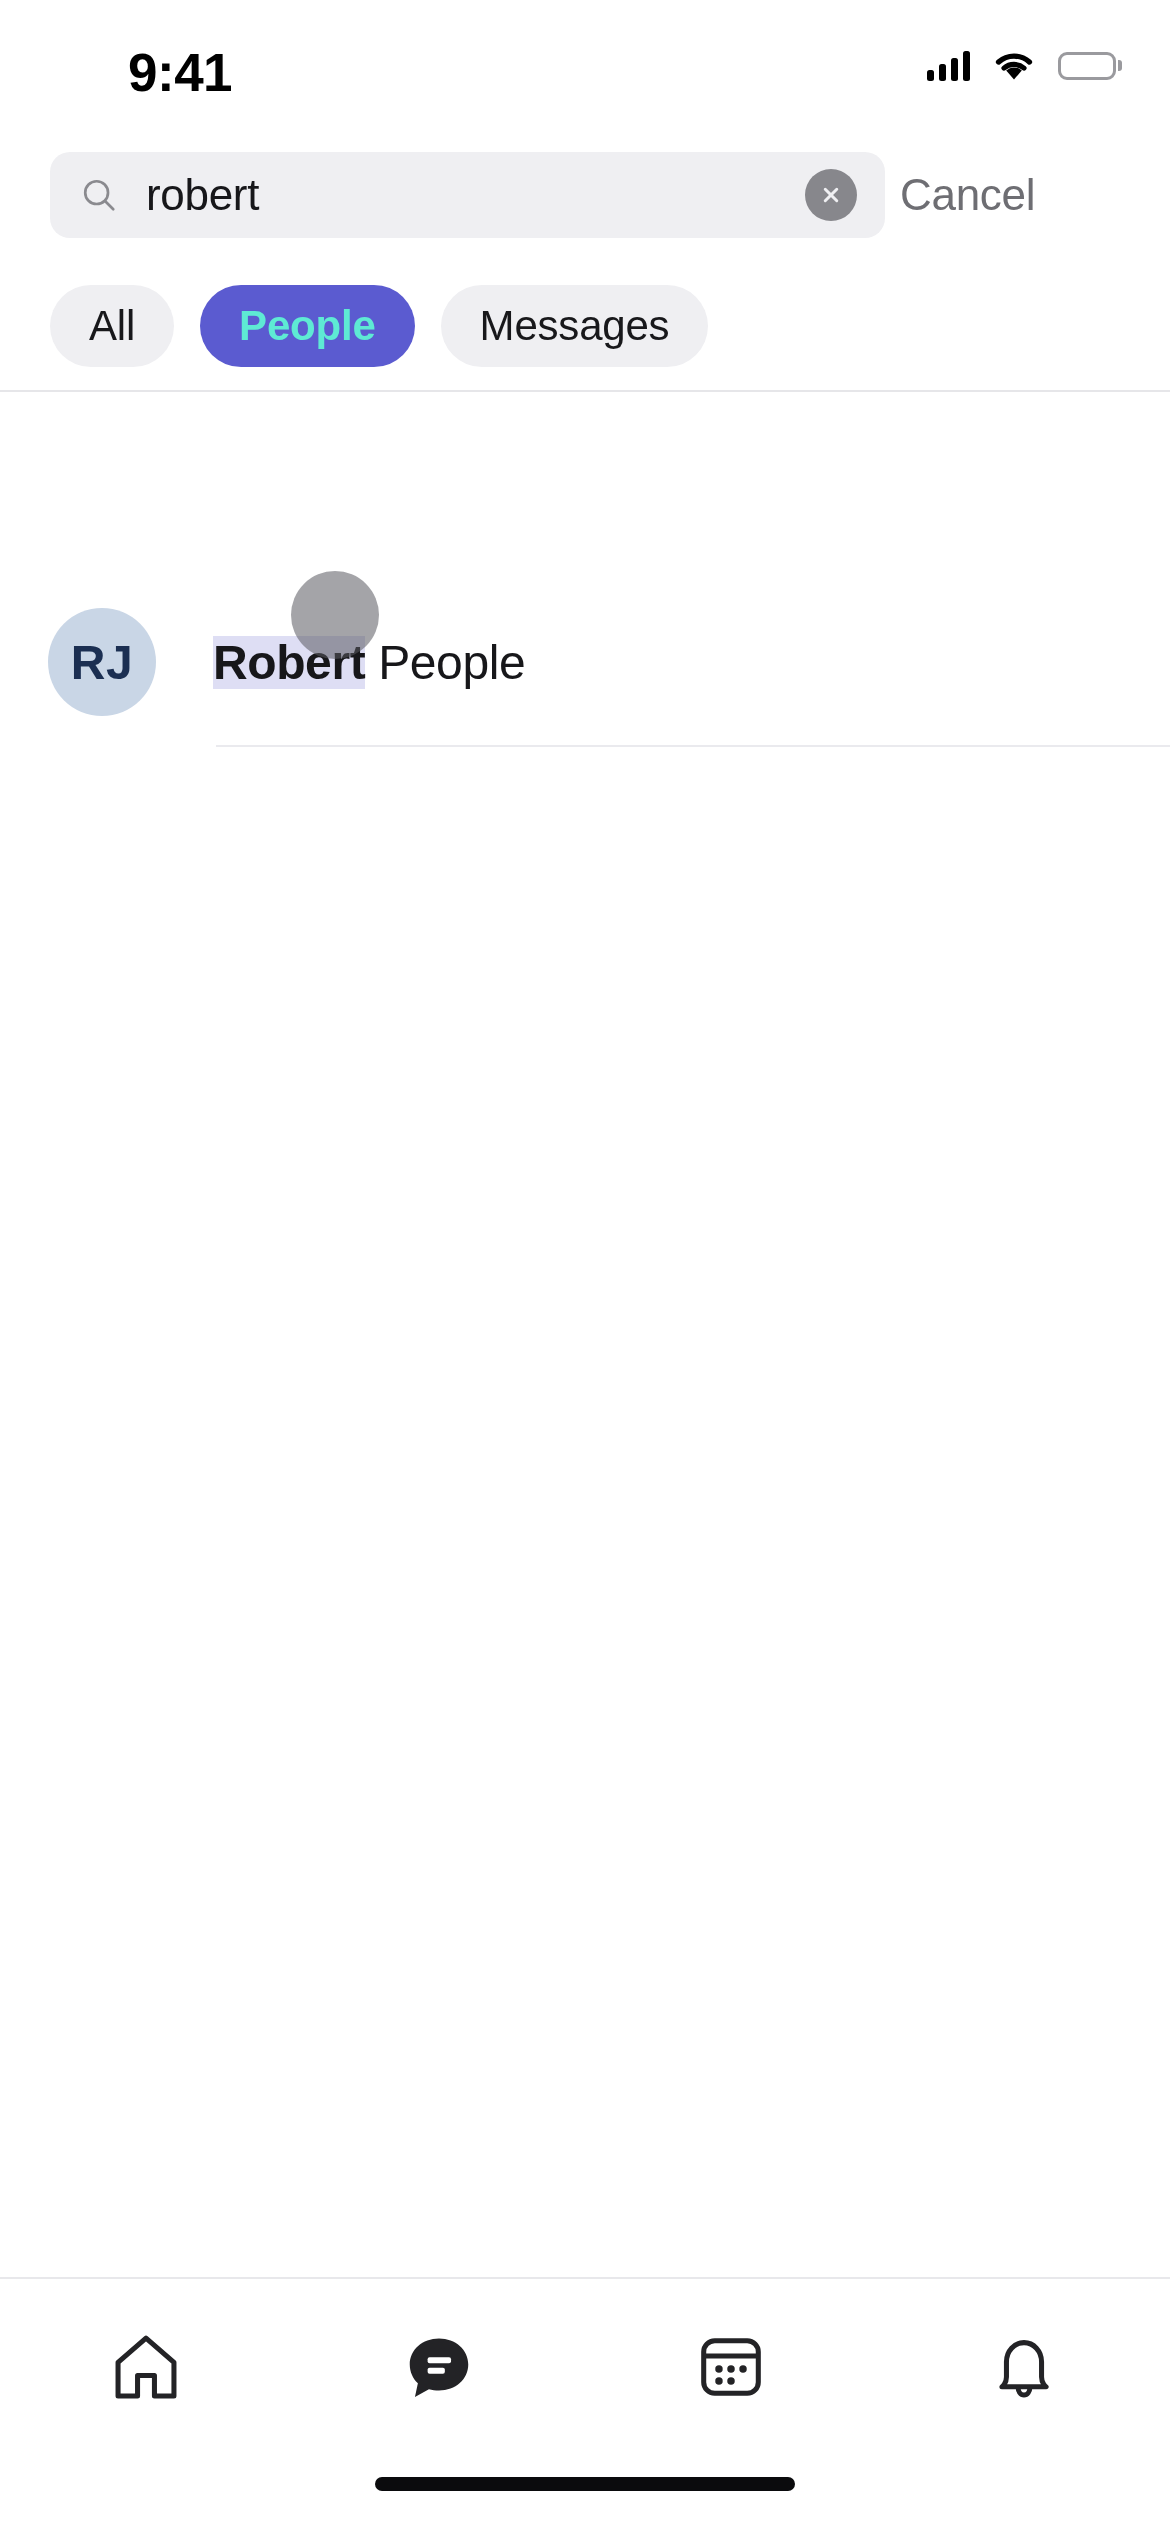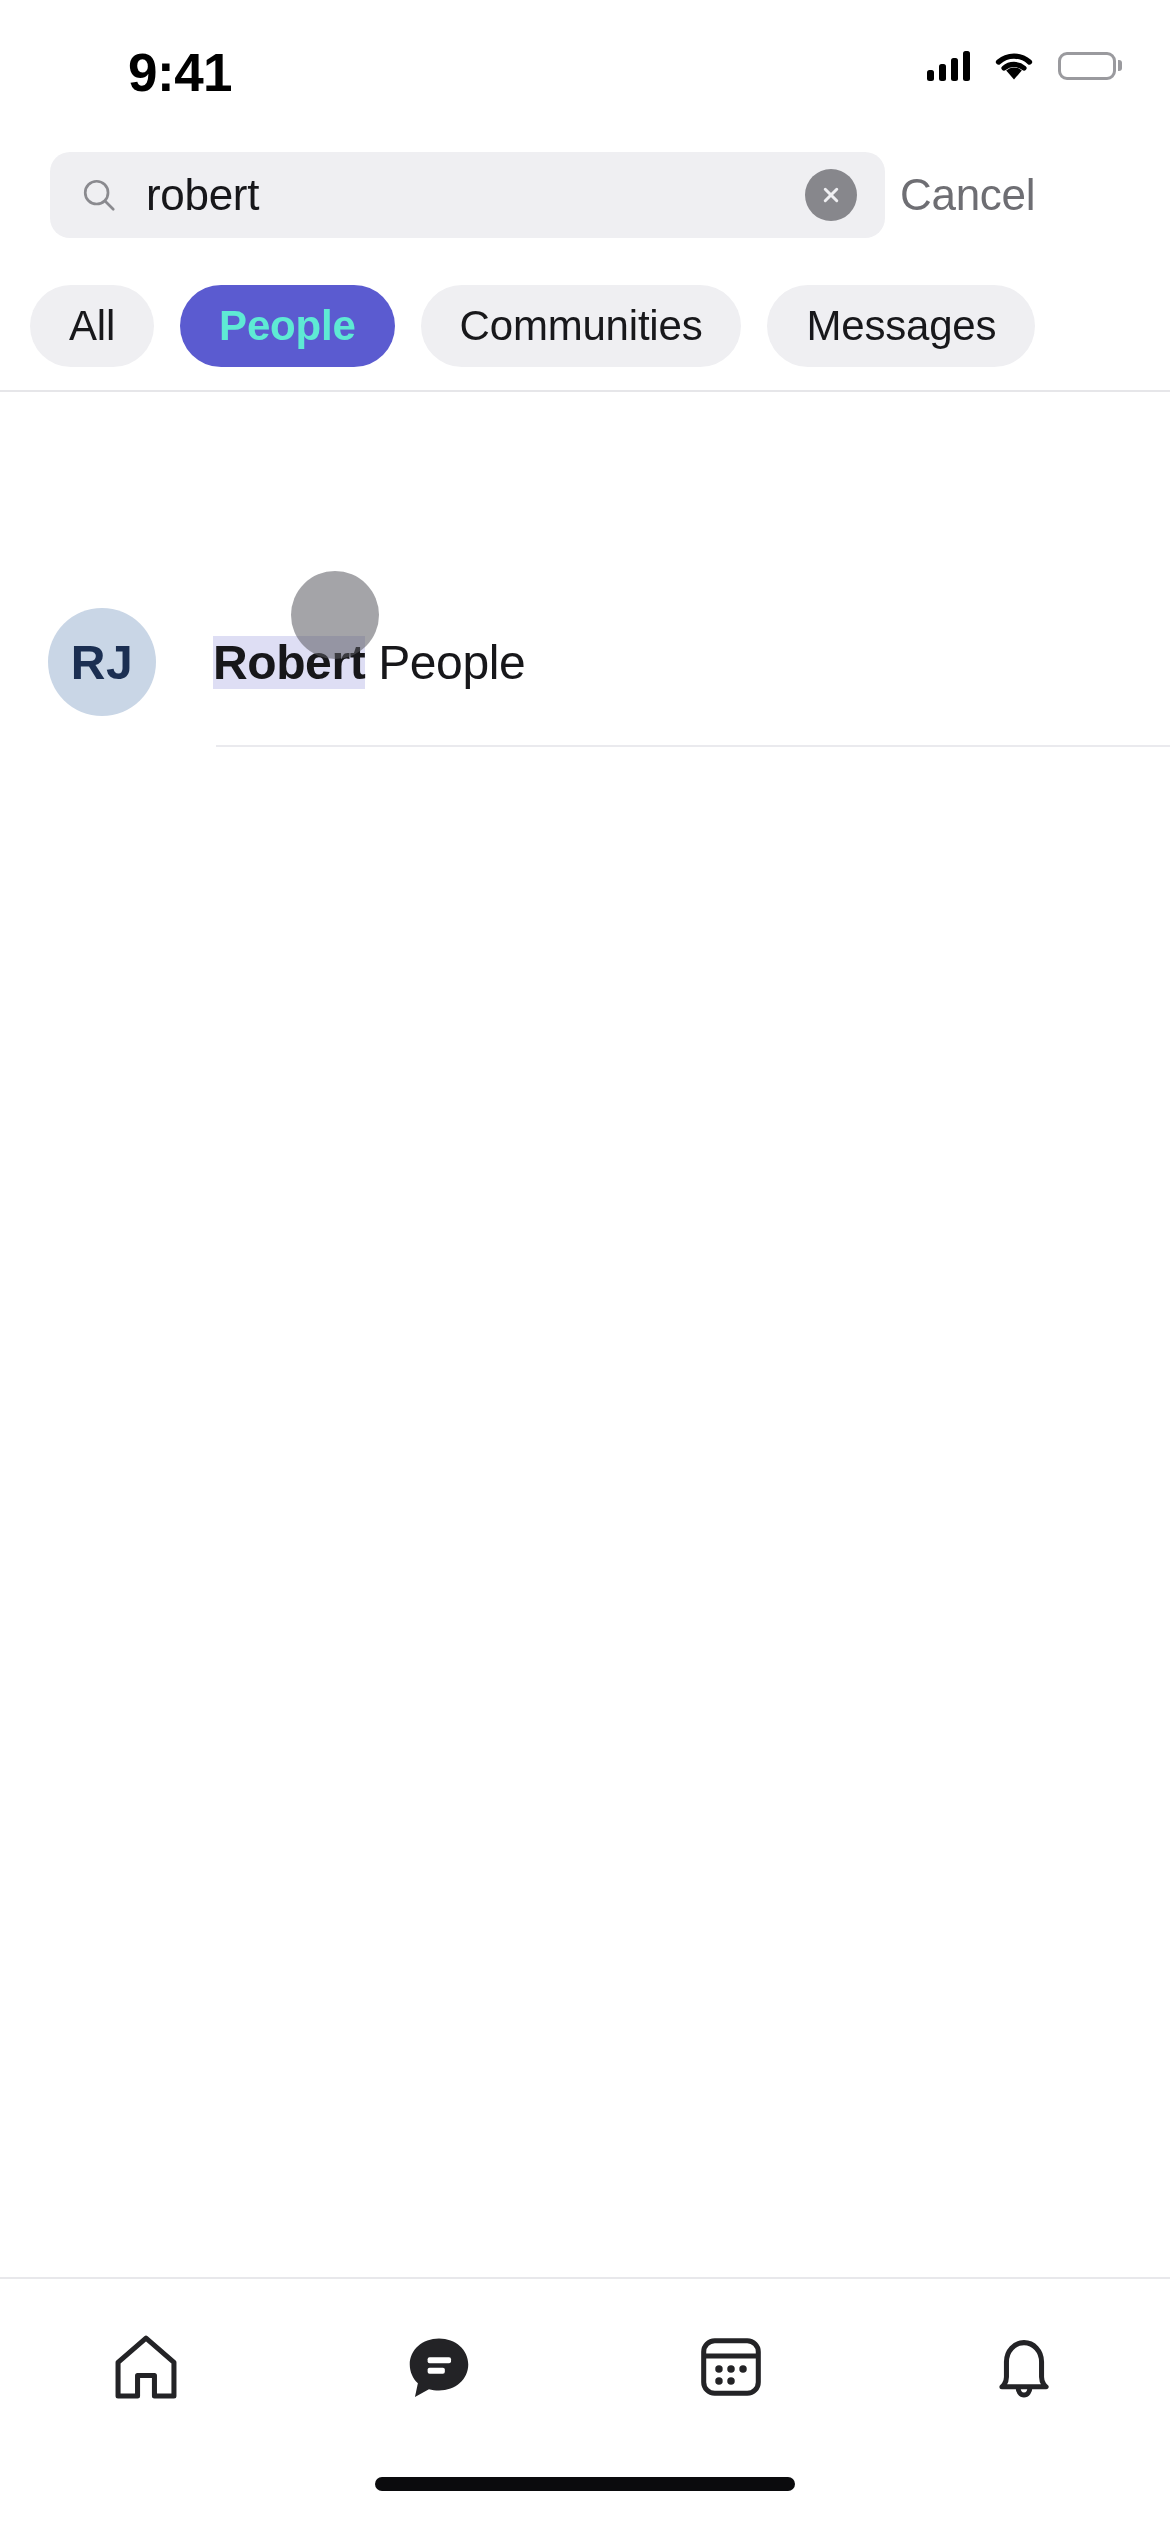--- a/index.html
+++ b/index.html
@@ -99,21 +99,21 @@
     color:#6e6e73;
     letter-spacing:-0.3px;
   }
 
   
   #chips-row {
     position:absolute;
     left:0; top:276px;
     width:1170px; height:100px;
     display:flex; align-items:center;
-    padding-left:30px;
+    padding-left:50px;
     gap:26px;
     overflow:hidden;
   }
   .chip {
     flex:none;
     height:82px;
     padding:0 39px;
     border-radius:41px;
     background:#efeff2;
     color:#18181b;
@@ -283,21 +283,20 @@
           <line x1="16.6" y1="7.4" x2="7.4" y2="16.6" stroke="#efeff2" stroke-width="2.4" stroke-linecap="round"></line>
         </svg>
       </button>
     </div>
     <button id="cancel-button">Cancel</button>
   </div>
 
   <div id="chips-row">
     <button class="chip">All</button>
     <button class="chip active">People</button>
-    <button class="chip">Communities</button>
     <button class="chip">Messages</button>
   </div>
   <div id="chips-divider"></div>
 
 
   <div id="result-row">
     <div id="result-avatar">RJ</div>
     <div id="result-name">
       <span class="hl">Robert</span><span> People</span>
     </div>

